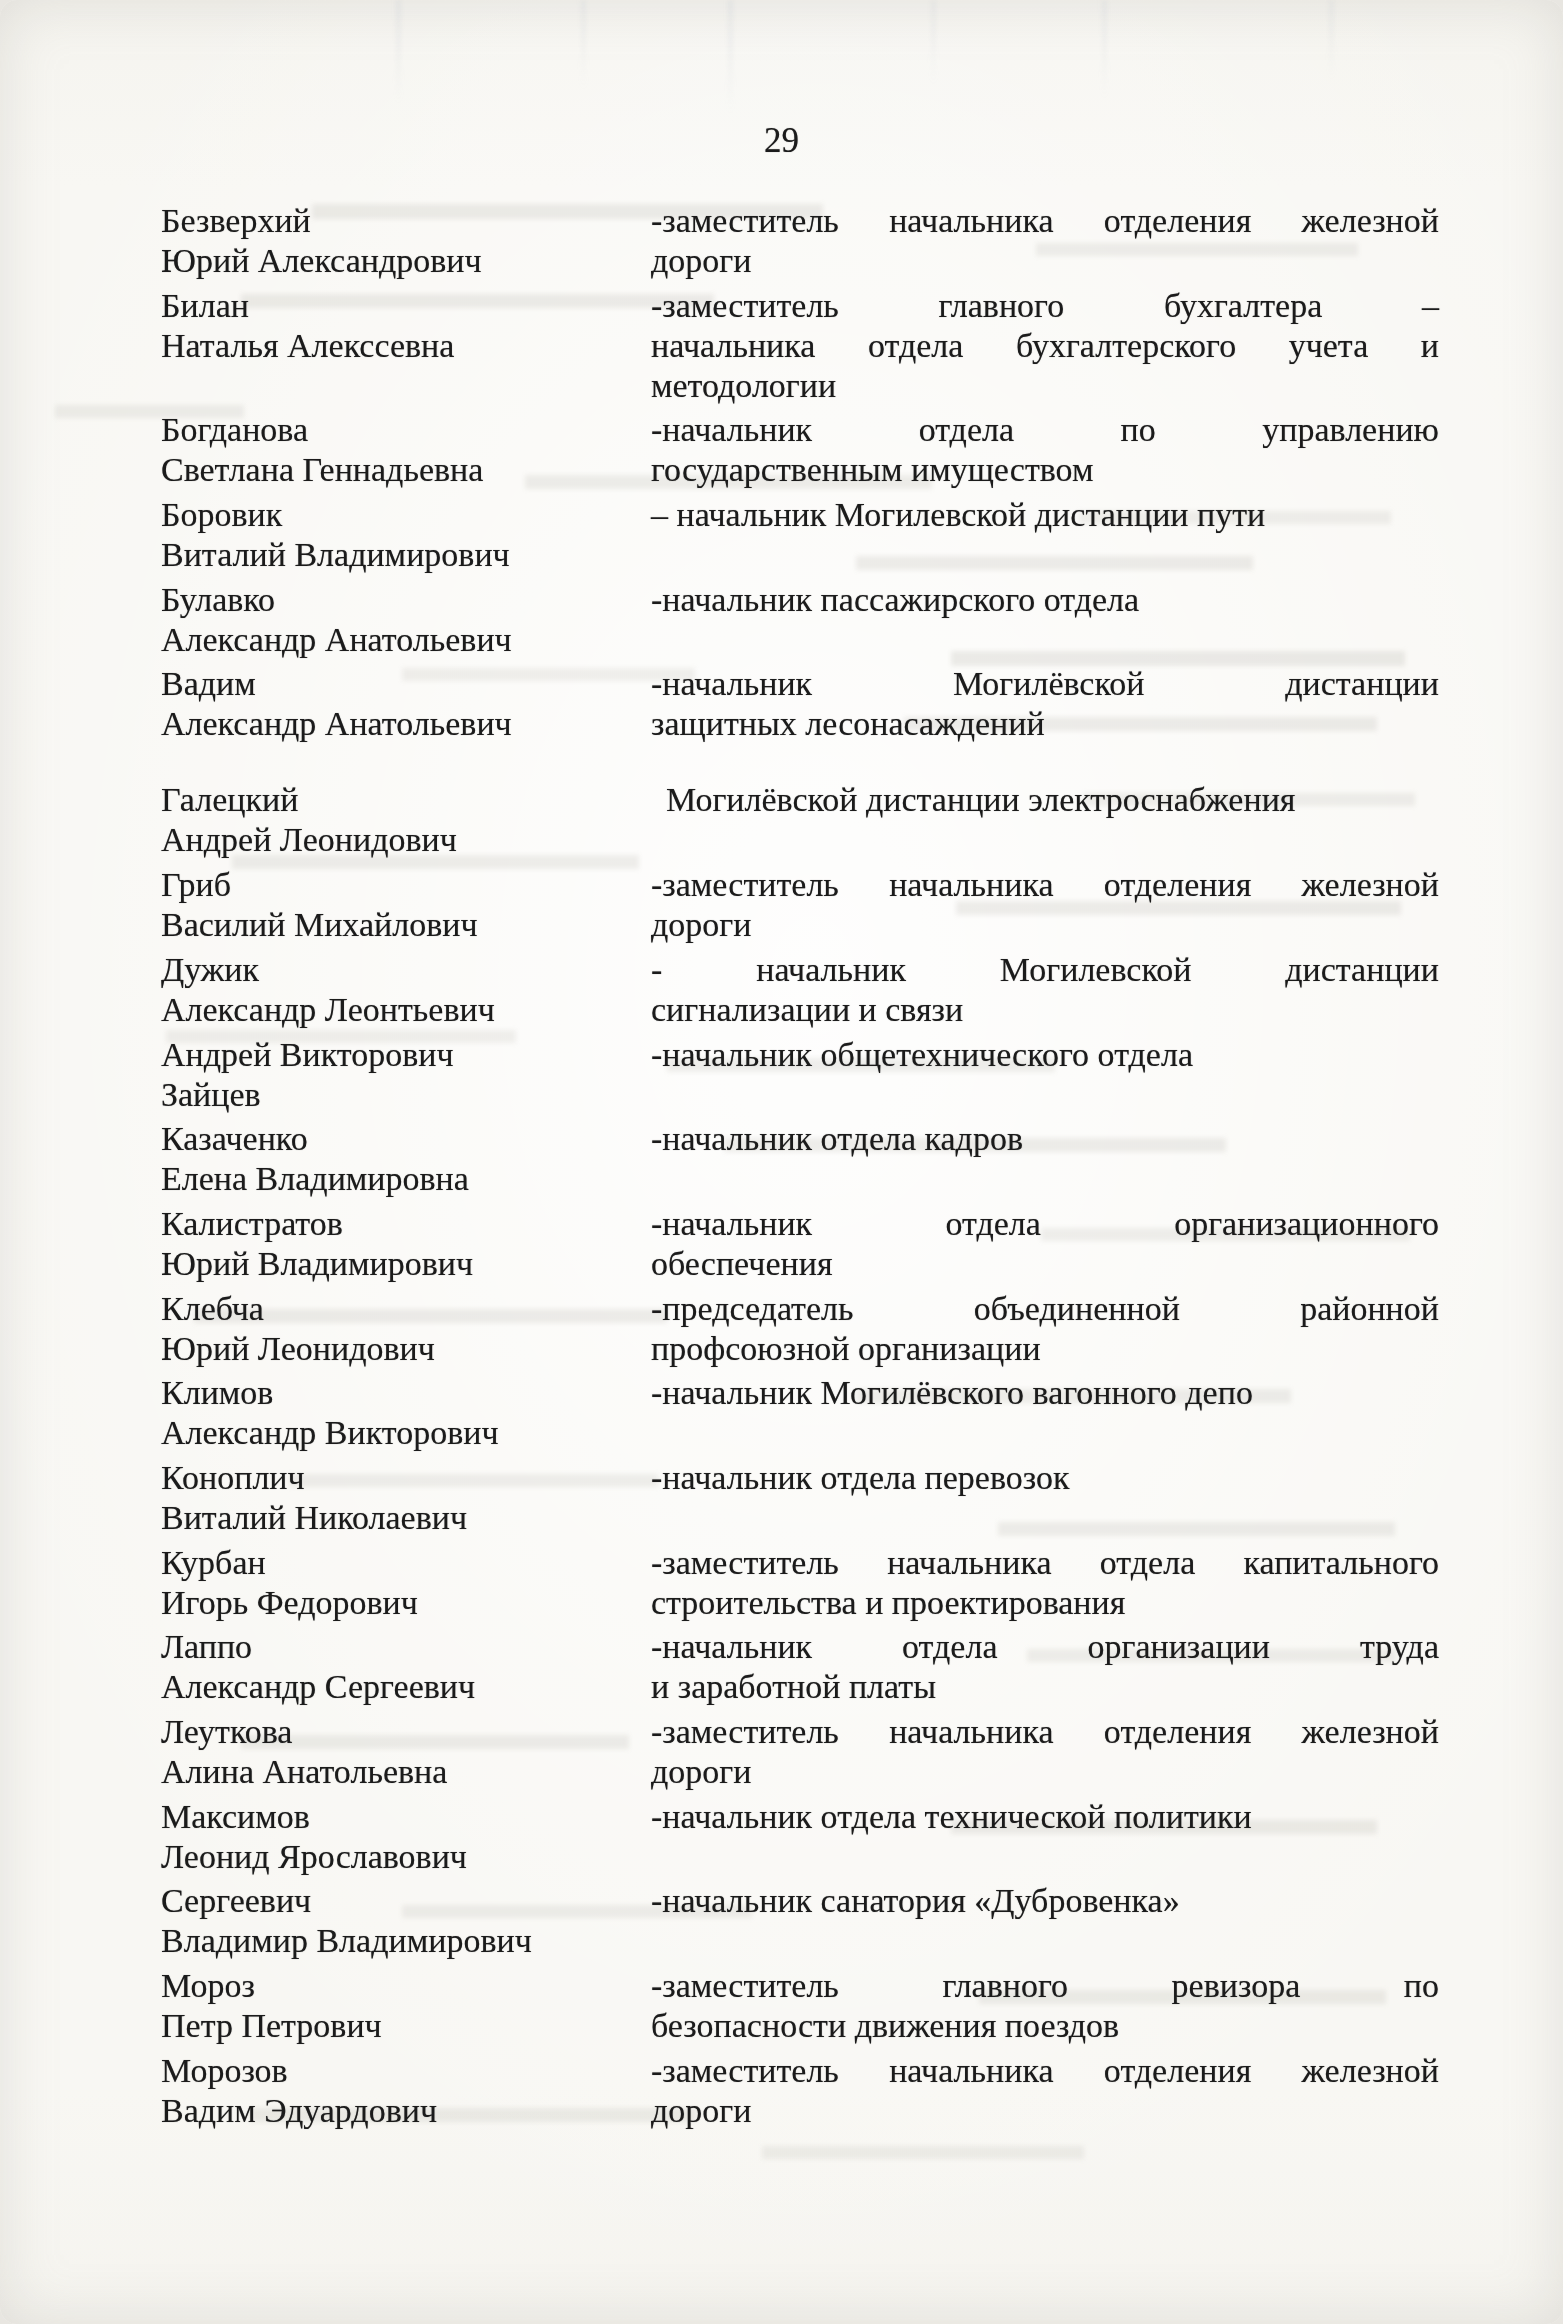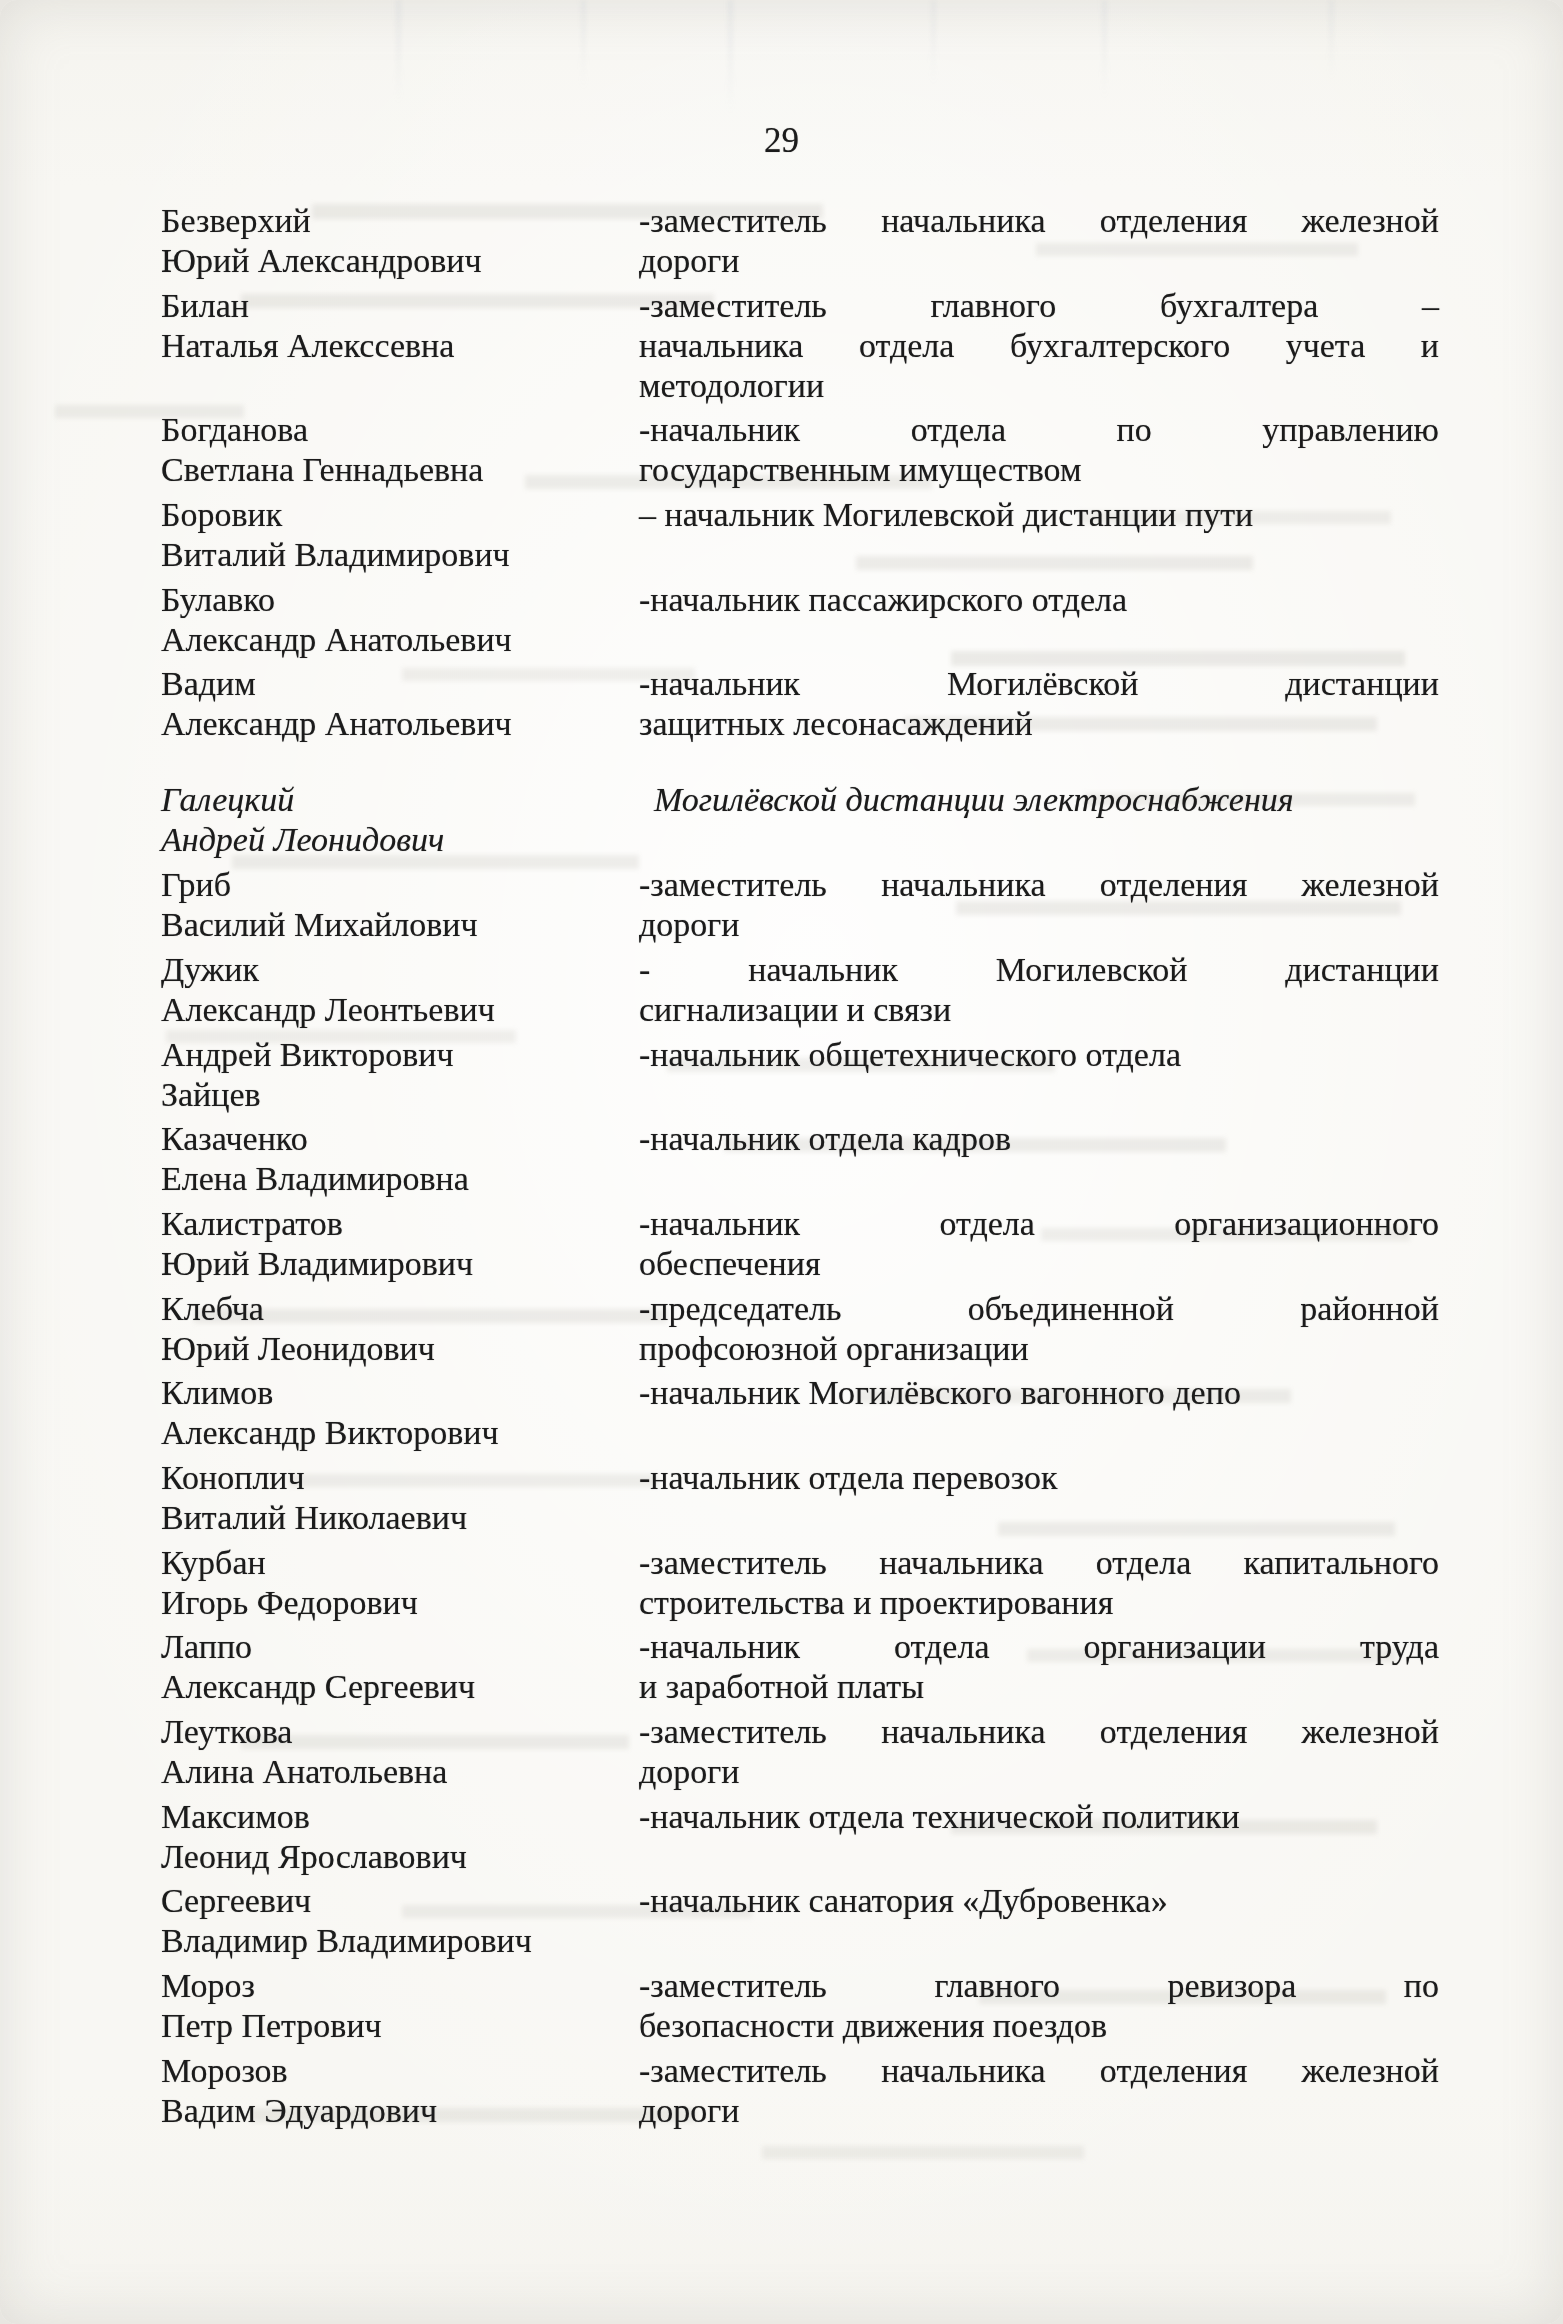--- a/index.html
+++ b/index.html
@@ -80,22 +80,22 @@
     font-size: 35px;
     line-height: 40px;
     text-shadow: 0 0 0.9px rgba(25,25,25,0.55);
   }
   .list {
     position: absolute;
     left: 161px;
     top: 201px;
     width: 1278px;
   }
-  .entry { display: flex; margin-bottom: 4.7px; }
-  .entry:nth-child(7) { margin-top: 36px; font-style: italic; }          
+  .entry { display: flex; margin-bottom: 4.7px; gap: 12px; }
+  .entry:nth-child(7) { margin-top: 36px; }          
   .entry:nth-child(7) .pos-col .line:not(.just) { padding-left: 15px; }
   .name-col { flex: 0 0 478px; }
   .pos-col  { flex: 1 1 auto; min-width: 0; }
   .line {
     font-size: 34px;
     line-height: 40px;
     min-height: 40px;
     white-space: normal;
     text-shadow: 0 0 0.9px rgba(25,25,25,0.5);
   }

